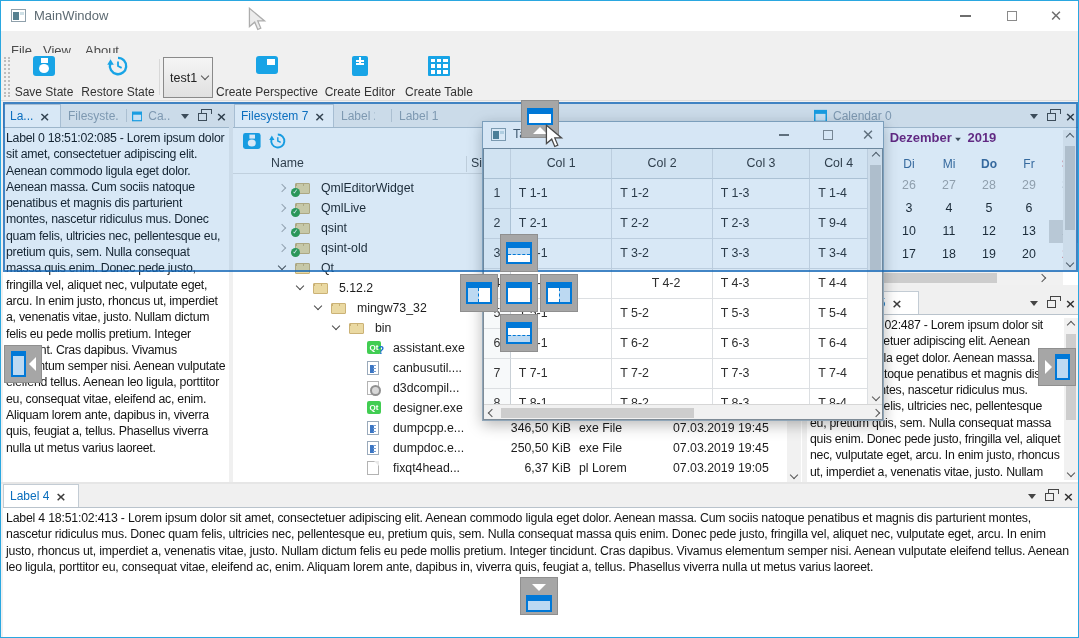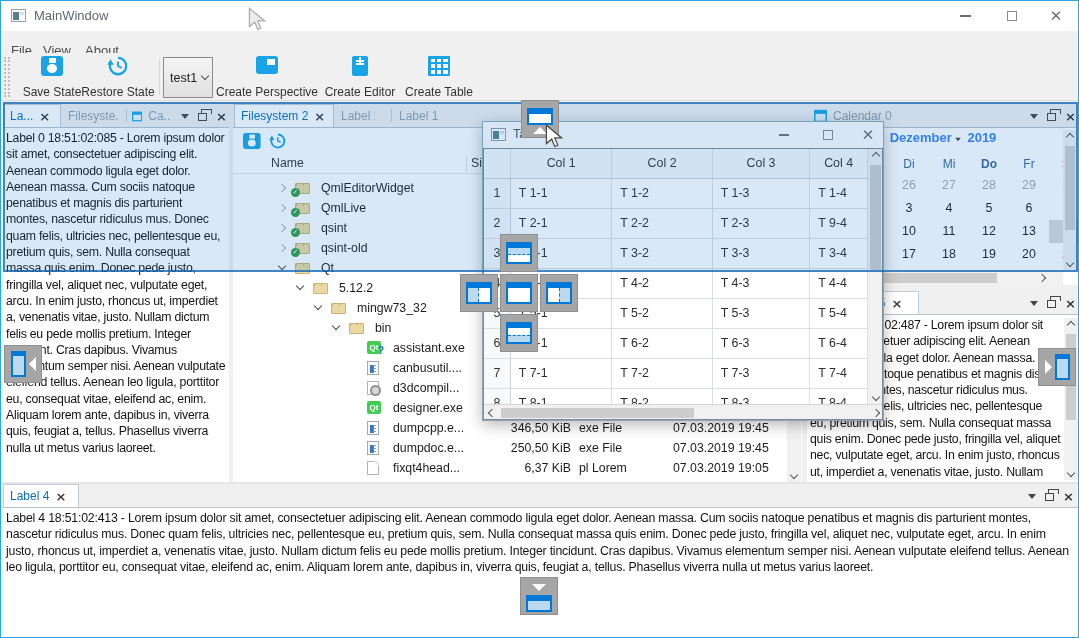--- a/index.html
+++ b/index.html
@@ -79,21 +79,21 @@
   .tlabel{position:absolute;top:3px;white-space:nowrap;}
   .fsize{position:absolute;top:3px;left:245px;width:93px;text-align:right;}
   .ftype{position:absolute;top:3px;left:346px;}
   .fdate{position:absolute;top:3px;left:440px;}
   
   .sb{position:absolute;background:#f1f1f1;}
   .sb .thumb{position:absolute;background:#cdcdcd;}
   .sb .arr{position:absolute;display:flex;align-items:center;justify-content:center;width:100%;height:14px;}
   .sb.h .arr{width:15px;height:100%;}
   
-  .cal-nav{position:absolute;left:0;top:2px;width:100%;height:26px;text-align:center;font-size:13px;font-weight:bold;color:#3b82f6;}
+  .cal-nav{position:absolute;left:0;top:2px;width:100%;height:26px;text-align:center;font-size:13px;font-weight:bold;color:#701a75;}
   .cal-cell{position:absolute;width:40px;height:23px;line-height:23px;text-align:center;font-size:12.4px;color:#1c1c1c;}
   .cal-wk{position:absolute;width:40px;height:16px;line-height:16px;text-align:center;font-size:12px;color:#3c6796;}
   .wkhead-red{color:#c00000;}
   .muted{color:#a8a8a8;}
   .wkend{color:#c00000;}
   .today{background:#d9d9d9;color:#111;}
   
   .floatwin{position:absolute;left:481px;top:120px;width:402px;height:300px;background:#fff;border:1px solid #90a6b8;box-shadow:0 4px 14px rgba(0,0,0,.28);z-index:10;}
   .fw-title{position:absolute;left:0;top:0;width:100%;height:26px;background:#fdfdfe;}
   .fw-title .apptitle{left:30px;top:5px;font-size:12.5px;color:#4a5560;}
@@ -147,21 +147,21 @@
   </div>
 
   <div class="menubar">
     <span class="menuitem" style="left:6px">File</span>
     <span class="menuitem" style="left:38px">View</span>
     <span class="menuitem" style="left:80px">About</span>
   </div>
 
   <div class="toolbar">
     <span class="tb-handle"></span>
-    <div class="tb-btn" style="left:20px;width:62px">
+    <div class="tb-btn" style="left:12px;width:62px">
       <span class="icon-save"></span>
       <span class="lbl">Save State</span>
     </div>
     <div class="tb-btn" style="left:79px;width:76px">
       <svg width="22" height="20" viewBox="0 0 24 22">
         <path d="M12 2 a9 9 0 1 1 -8.6 6.4" fill="none" stroke="#18a4e6" stroke-width="2.6"></path>
         <path d="M3.4 1 L3.4 9 L11 9" fill="none" stroke="#18a4e6" stroke-width="0.1"></path>
         <polygon points="0.2,9.6 7.4,9.6 3.8,3.6" fill="#18a4e6"></polygon>
         <path d="M12 6 L12 11 L16 13" fill="none" stroke="#18a4e6" stroke-width="2"></path>
       </svg>
@@ -214,21 +214,21 @@
   <div class="dockbtns" style="left:180px;top:109px">
     <span class="db-menu"></span>
     <span class="db-float"></span>
     <span class="db-close">×</span>
   </div>
   <div class="panel" style="left:2px;top:126px;width:226px;height:355px">
     <div class="loremtext">Label 0 18:51:02:085 - Lorem ipsum dolor sit amet, consectetuer adipiscing elit. Aenean commodo ligula eget dolor. Aenean massa. Cum sociis natoque penatibus et magnis dis parturient montes, nascetur ridiculus mus. Donec quam felis, ultricies nec, pellentesque eu, pretium quis, sem. Nulla consequat massa quis enim. Donec pede justo, fringilla vel, aliquet nec, vulputate eget, arcu. In enim justo, rhoncus ut, imperdiet a, venenatis vitae, justo. Nullam dictum felis eu pede mollis pretium. Integer tincidunt. Cras dapibus. Vivamus elementum semper nisi. Aenean vulputate eleifend tellus. Aenean leo ligula, porttitor eu, consequat vitae, eleifend ac, enim. Aliquam lorem ante, dapibus in, viverra quis, feugiat a, tellus. Phasellus viverra nulla ut metus varius laoreet.</div>
   </div>
 
   <div class="tab active" style="left:233px;top:103px;width:100px">
-    <span class="tx">Filesystem 2</span>
+    <span class="tx">Filesystem 7</span>
     <span class="closex">×</span>
   </div>
   <div class="tab inactive" style="left:334px;top:103px;width:46px">
     <span class="tx">Label 2</span>
   </div>
   <span class="tabsep" style="left:390px;top:108px"></span>
   <div class="tab inactive" style="left:392px;top:103px;width:55px">
     <span class="tx">Label 1</span>
   </div>
   <div class="panel" style="left:232px;top:126px;width:569px;height:355px">
@@ -489,21 +489,21 @@
           <div class="t-row">
             <div class="t-cell t-rowhdr" style="width: 27px;">3</div>
             <div class="t-cell" style="width: 102px;">T 3-1</div>
             <div class="t-cell" style="width: 101px;">T 3-2</div>
             <div class="t-cell" style="width: 98px;">T 3-3</div>
             <div class="t-cell" style="width: 58px;">T 3-4</div>
           </div>
           <div class="t-row">
             <div class="t-cell t-rowhdr" style="width: 27px;">4</div>
             <div class="t-cell" style="width: 102px;">T 4-1</div>
-            <div class="t-cell" style="width: 101px;">T 4-2</div>
+            <div class="t-cell" style="width: 101px; text-align: center;">T 4-2</div>
             <div class="t-cell" style="width: 98px;">T 4-3</div>
             <div class="t-cell" style="width: 58px;">T 4-4</div>
           </div>
           <div class="t-row">
             <div class="t-cell t-rowhdr" style="width: 27px;">5</div>
             <div class="t-cell" style="width: 102px;">T 5-1</div>
             <div class="t-cell" style="width: 101px;">T 5-2</div>
             <div class="t-cell" style="width: 98px;">T 5-3</div>
             <div class="t-cell" style="width: 58px;">T 5-4</div>
           </div>

